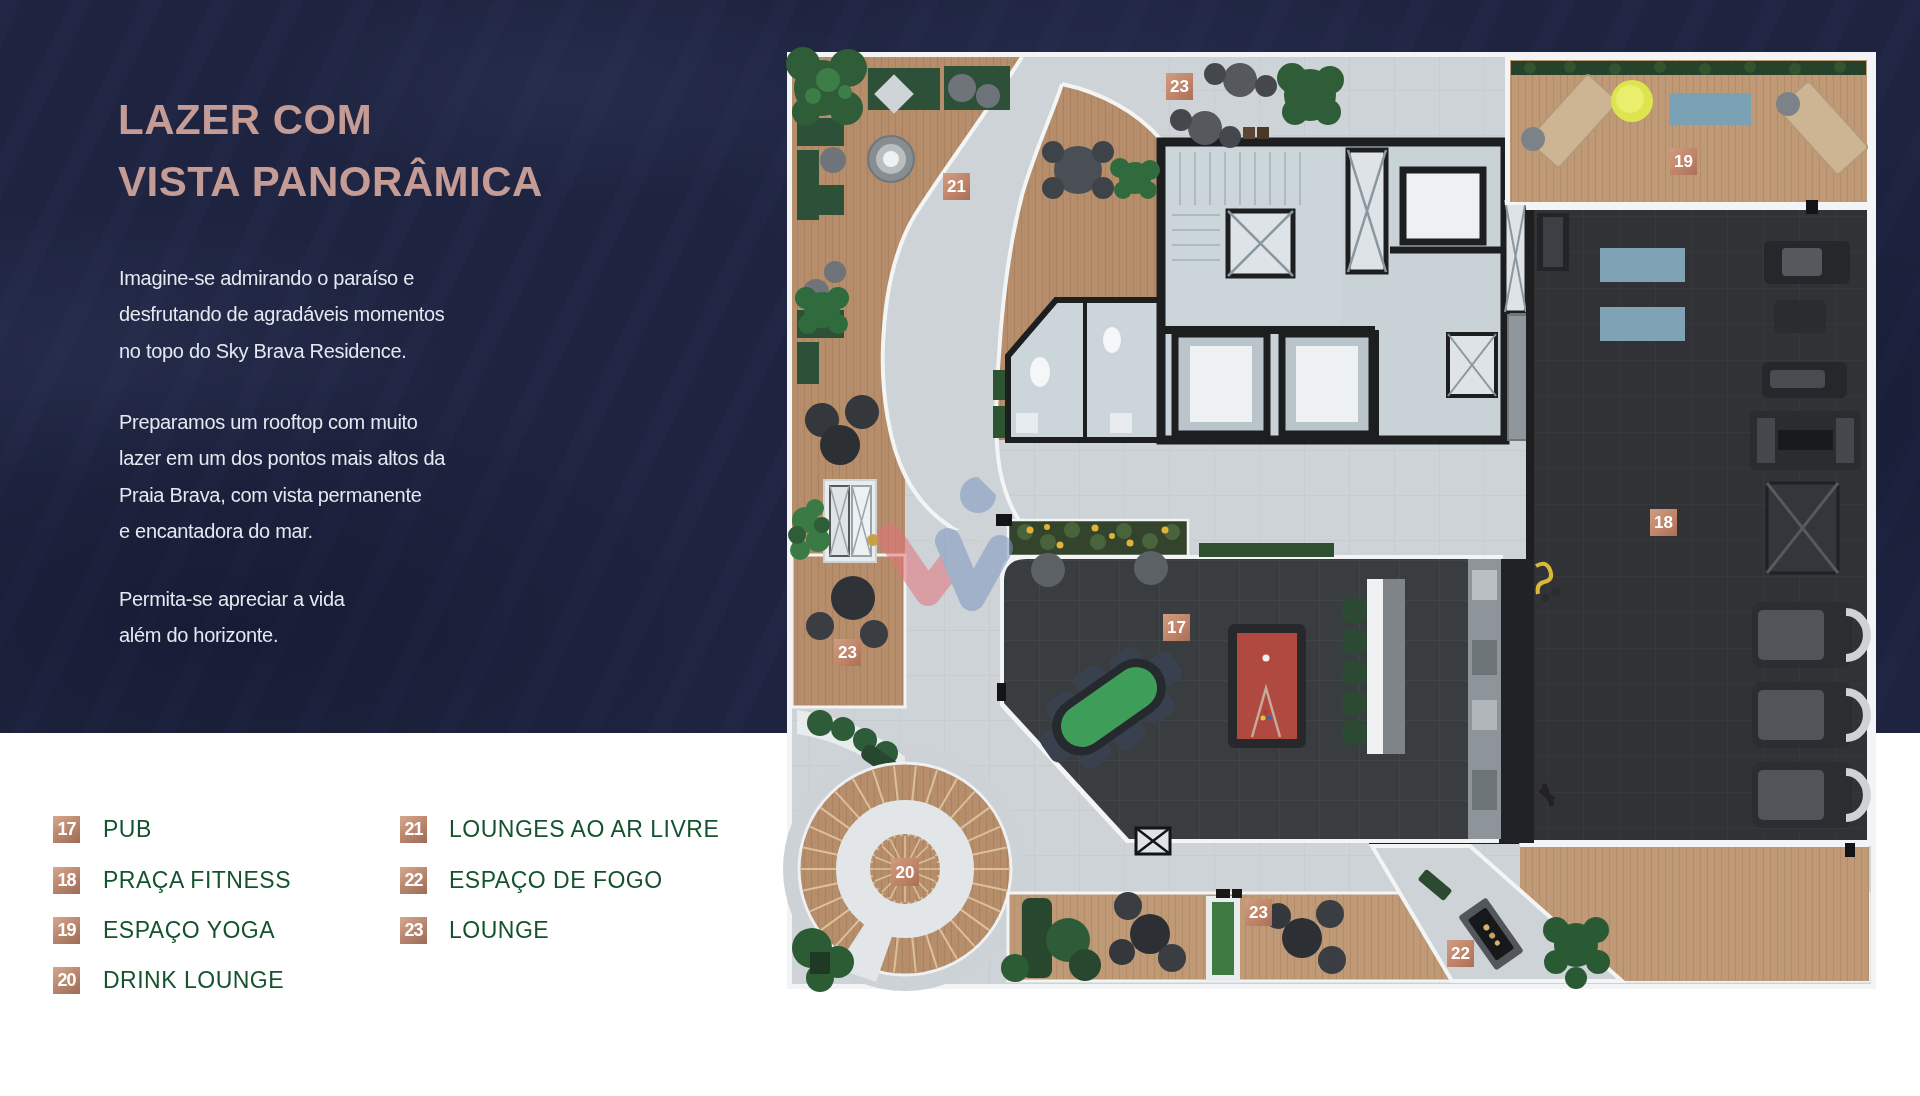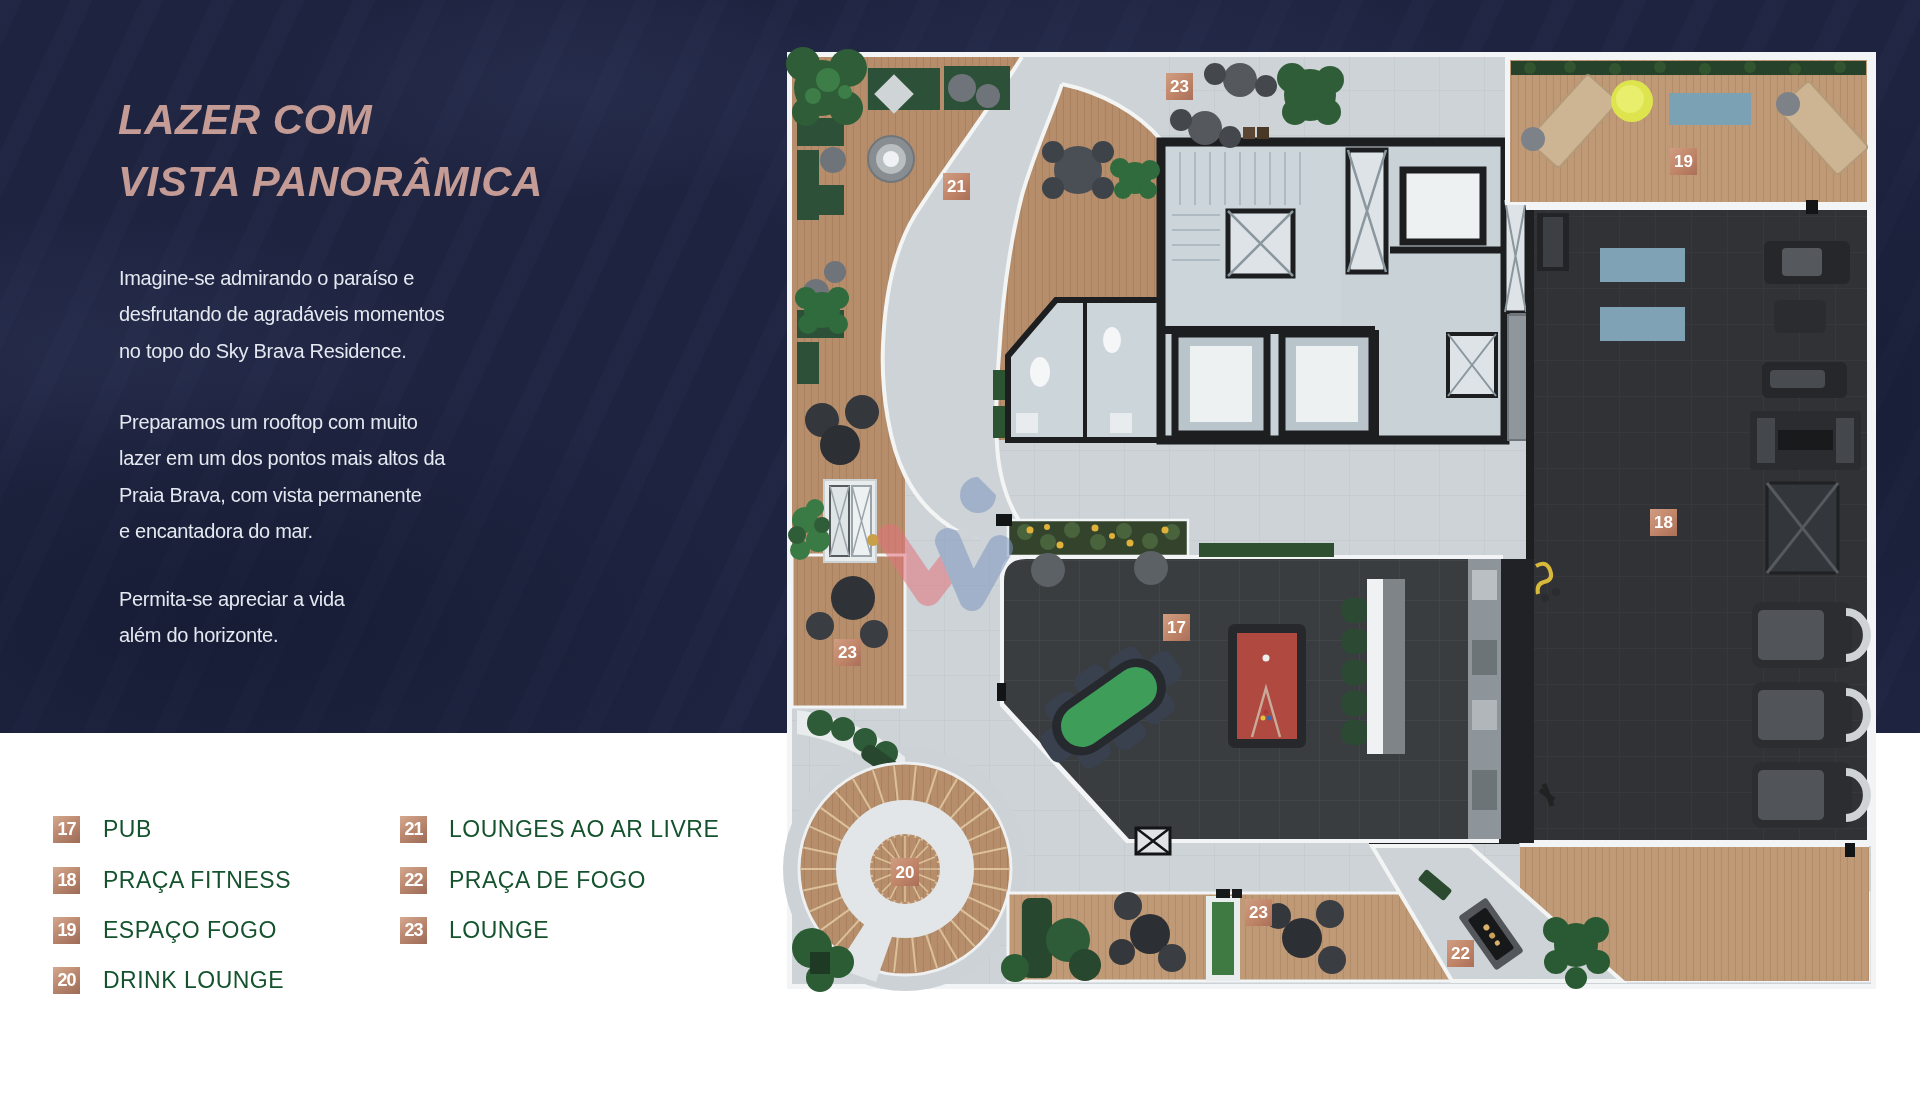--- a/index.html
+++ b/index.html
@@ -8,47 +8,47 @@
   .navy{position:absolute;left:0;top:0;width:1920px;height:733px;
     background:
       radial-gradient(900px 420px at 12% 85%, rgba(12,16,36,.38), rgba(12,16,36,0) 60%),
       radial-gradient(700px 300px at 58% 18%, rgba(80,92,140,.16), rgba(80,92,140,0) 60%),
       radial-gradient(800px 500px at 90% 55%, rgba(16,20,42,.45), rgba(16,20,42,0) 65%),
       radial-gradient(420px 160px at 30% 12%, rgba(95,108,160,.12), rgba(95,108,160,0) 70%),
       radial-gradient(500px 200px at 5% 48%, rgba(95,108,160,.10), rgba(95,108,160,0) 70%),
       repeating-linear-gradient(115deg, rgba(120,130,180,.028) 0 20px, rgba(0,0,0,0) 20px 64px),
       #1e2440;}
   .title{position:absolute;left:118px;top:89px;color:#c49b95;font-weight:bold;
-         font-size:42px;line-height:62px;letter-spacing:0.5px;font-style:italic;}
+         font-size:42px;line-height:62px;letter-spacing:0.5px;}
   .para{position:absolute;left:119px;color:#e4e8f0;font-size:20px;line-height:36.4px;letter-spacing:-0.3px;}
   .leg{position:absolute;color:#14532d;font-size:23px;letter-spacing:0.5px;line-height:27px;}
   .sq{position:absolute;width:27px;height:27px;color:#fff;font-size:18px;font-weight:bold;
       text-align:center;line-height:27px;letter-spacing:-1px;
       background:linear-gradient(145deg,#d4a98f 0%,#bc8970 45%,#9d6c57 100%);}
 </style>
 </head>
 <body>
 <div class="navy"></div>
 <div class="title">LAZER COM<br>VISTA PANORÂMICA</div>
 <div class="para" style="top:260px">Imagine-se admirando o paraíso e<br>desfrutando de agradáveis momentos<br>no topo do Sky Brava Residence.</div>
 <div class="para" style="top:404px">Preparamos um rooftop com muito<br>lazer em um dos pontos mais altos da<br>Praia Brava, com vista permanente<br>e encantadora do mar.</div>
 <div class="para" style="top:581px">Permita-se apreciar a vida<br>além do horizonte.</div>
 
 <div class="sq" style="left:53px;top:816px">17</div>
 <div class="leg" style="left:103px;top:816px">PUB</div>
 <div class="sq" style="left:53px;top:867px">18</div>
 <div class="leg" style="left:103px;top:867px">PRAÇA FITNESS</div>
 <div class="sq" style="left:53px;top:917px">19</div>
-<div class="leg" style="left:103px;top:917px">ESPAÇO FOGO</div>
+<div class="leg" style="left:103px;top:917px">ESPAÇO YOGA</div>
 <div class="sq" style="left:53px;top:967px">20</div>
 <div class="leg" style="left:103px;top:967px">DRINK LOUNGE</div>
 <div class="sq" style="left:400px;top:816px">21</div>
 <div class="leg" style="left:449px;top:816px">LOUNGES AO AR LIVRE</div>
 <div class="sq" style="left:400px;top:867px">22</div>
-<div class="leg" style="left:449px;top:867px">PRAÇA DE FOGO</div>
+<div class="leg" style="left:449px;top:867px">ESPAÇO DE FOGO</div>
 <div class="sq" style="left:400px;top:917px">23</div>
 <div class="leg" style="left:449px;top:917px">LOUNGE</div>
 
 <svg width="1920" height="1096" viewBox="0 0 1920 1096" style="position:absolute;left:0;top:0">
 <defs>
   <pattern id="wood" width="7" height="40" patternUnits="userSpaceOnUse">
     <rect width="7" height="40" fill="#b68e6c"></rect>
     <rect x="5.9" width="1.1" height="40" fill="#aa825f"></rect>
   </pattern>
   <pattern id="wood2" width="7" height="40" patternUnits="userSpaceOnUse">

